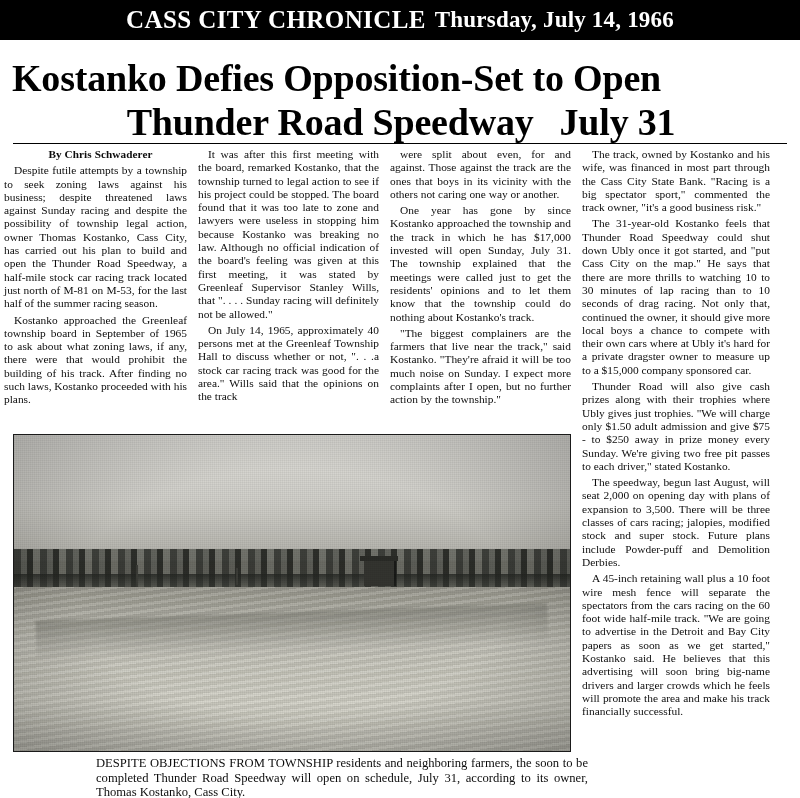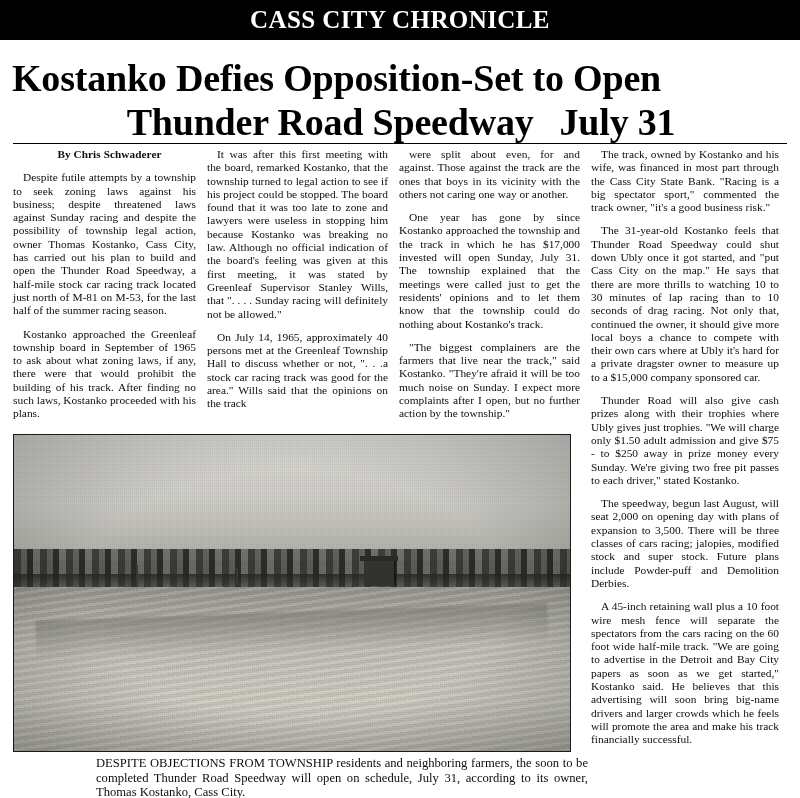--- a/index.html
+++ b/index.html
@@ -70,40 +70,40 @@
   }
 
   .rule {
     position: absolute;
     background: #000000;
   }
 
   
   .columns {
     position: absolute;
-    left: 13px;
+    left: 4px;
     top: 148px;
     width: 774px;
     display: flex;
     gap: 11px;
   }
   .col {
     width: 183px;
     font-family: "Liberation Serif", serif;
     font-size: 11.4px;
     line-height: 13.3px;
     text-align: justify;
     color: #0d0d0d;
   }
   .col p {
     margin: 0;
     text-indent: 10px;
   }
   .col p + p {
-    margin-top: 10px;
+    margin-top: 3px;
   }
   .byline {
     text-align: center;
     font-weight: bold;
     font-size: 11.2px;
     margin: 0 0 3px 0;
     text-indent: 0;
     letter-spacing: 0.1px;
   }
   .col.first { width: 183px; }
@@ -247,20 +247,21 @@
   
   .col.fourth { }
 </style>
 </head>
 <body>
 
 <div id="page">
 
   <div class="masthead">
     <span class="paper-name">CASS CITY CHRONICLE</span>
+    <span class="issue-date">Thursday, July 14, 1966</span>
   </div>
 
   <div class="headline">
     <span>Kostanko Defies Opposition-Set to Open</span>
     <span class="line2">
       <span>Thunder Road Speedway</span><span class="sp"></span><span>July 31</span>
     </span>
   </div>
 
   <div class="rule" style="left:13px; top:143px; width:774px; height:1px;"></div>

